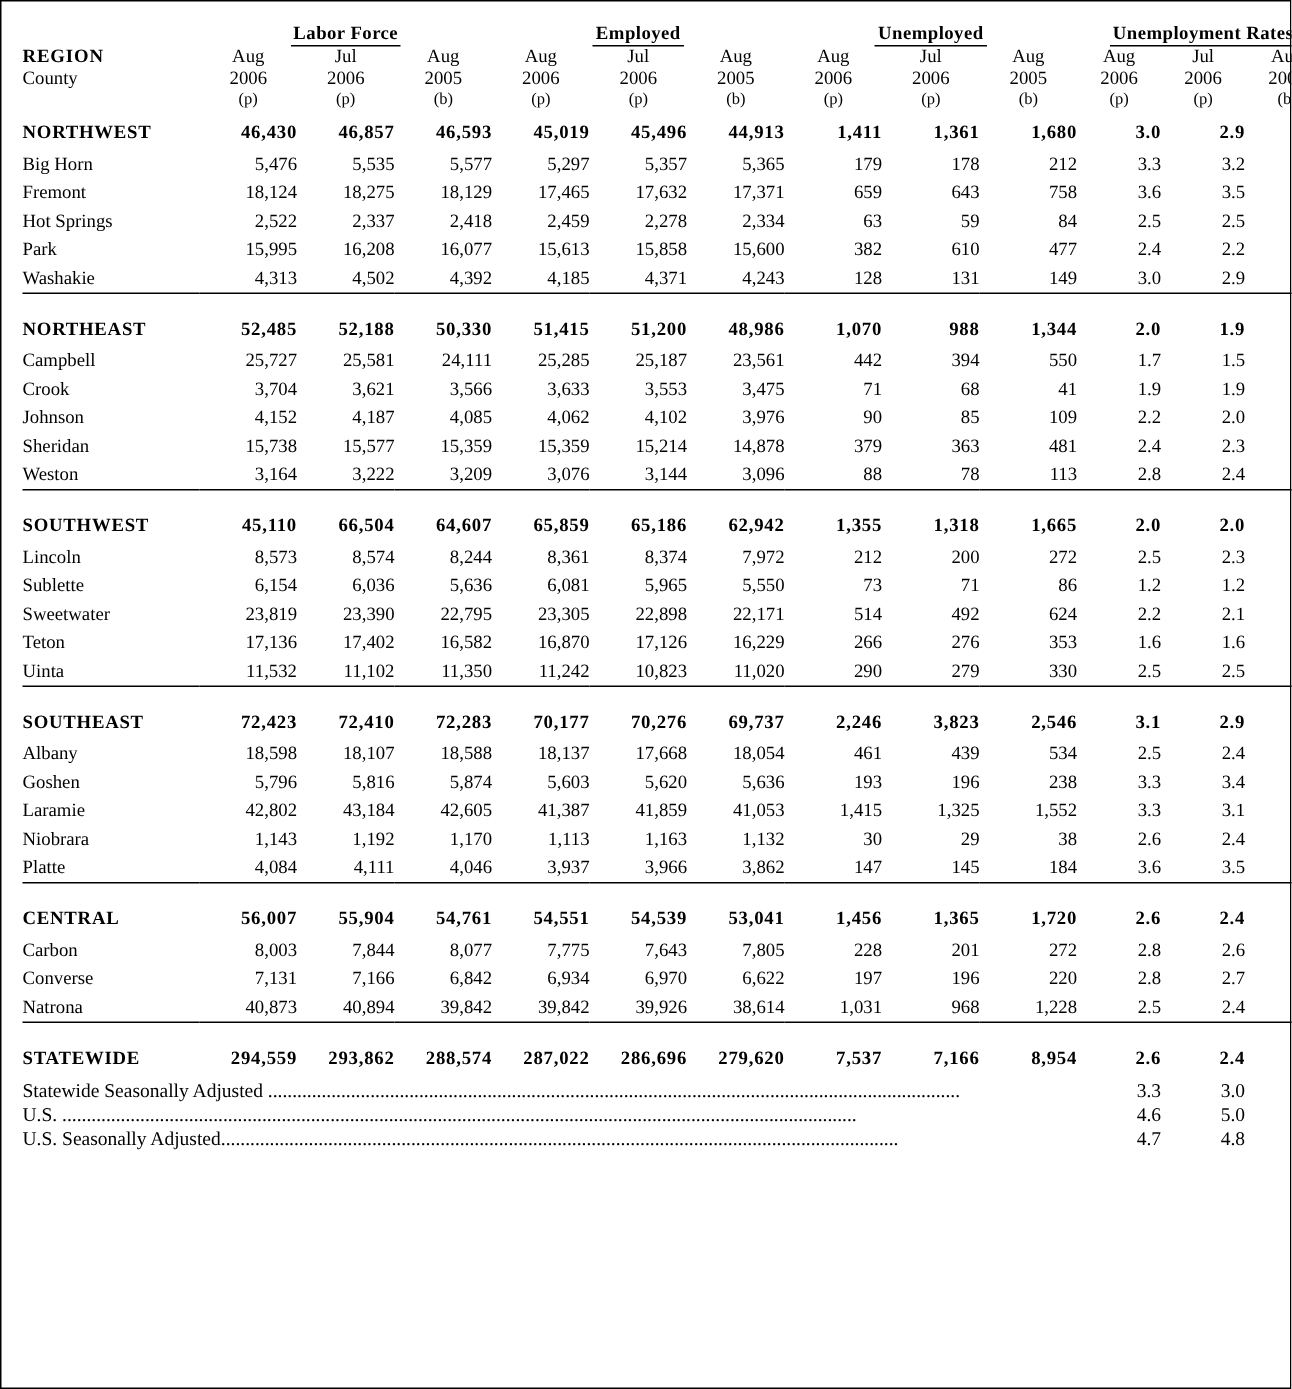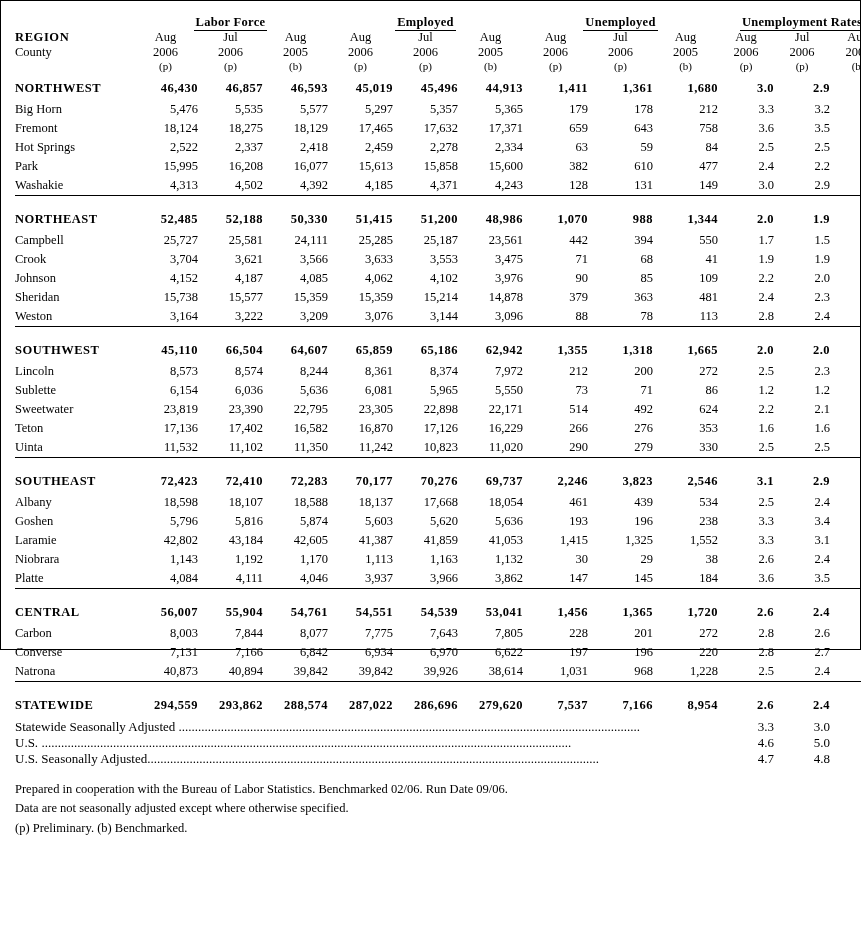--- a/index.html
+++ b/index.html
@@ -11,21 +11,21 @@
     width: 861px;
     height: 926px;
     font-family: "Liberation Serif", serif;
     color: #000000;
     position: relative;
     overflow: hidden;
   }
   .page {
     position: relative;
     width: 861px;
-    height: 650px;
+    height: 926px;
     box-sizing: border-box;
     border: 1px solid #000000;
     padding: 14px 14px 0 14px;
   }
   table.main {
     border-collapse: collapse;
     width: 833px;
     table-layout: fixed;
     font-size: 12.5px;
   }
@@ -688,18 +688,13 @@
         <td colspan="10">
           <span class="dotted"><span>U.S. Seasonally Adjusted</span>...........................................................................................................................................</span>
         </td>
         <td class="rate">4.7</td>
         <td class="rate">4.8</td>
         <td class="rate">4.9</td>
       </tr>
     </tbody>
   </table>
 
-  <div class="footer">
-    <div>Prepared in cooperation with the Bureau of Labor Statistics.  Benchmarked 02/06.  Run Date 09/06.</div>
-    <div>Data are not seasonally adjusted except where otherwise specified.</div>
-    <div>(p) Preliminary.   (b) Benchmarked.</div>
-  </div>
 </div>
 
 </body></html>

